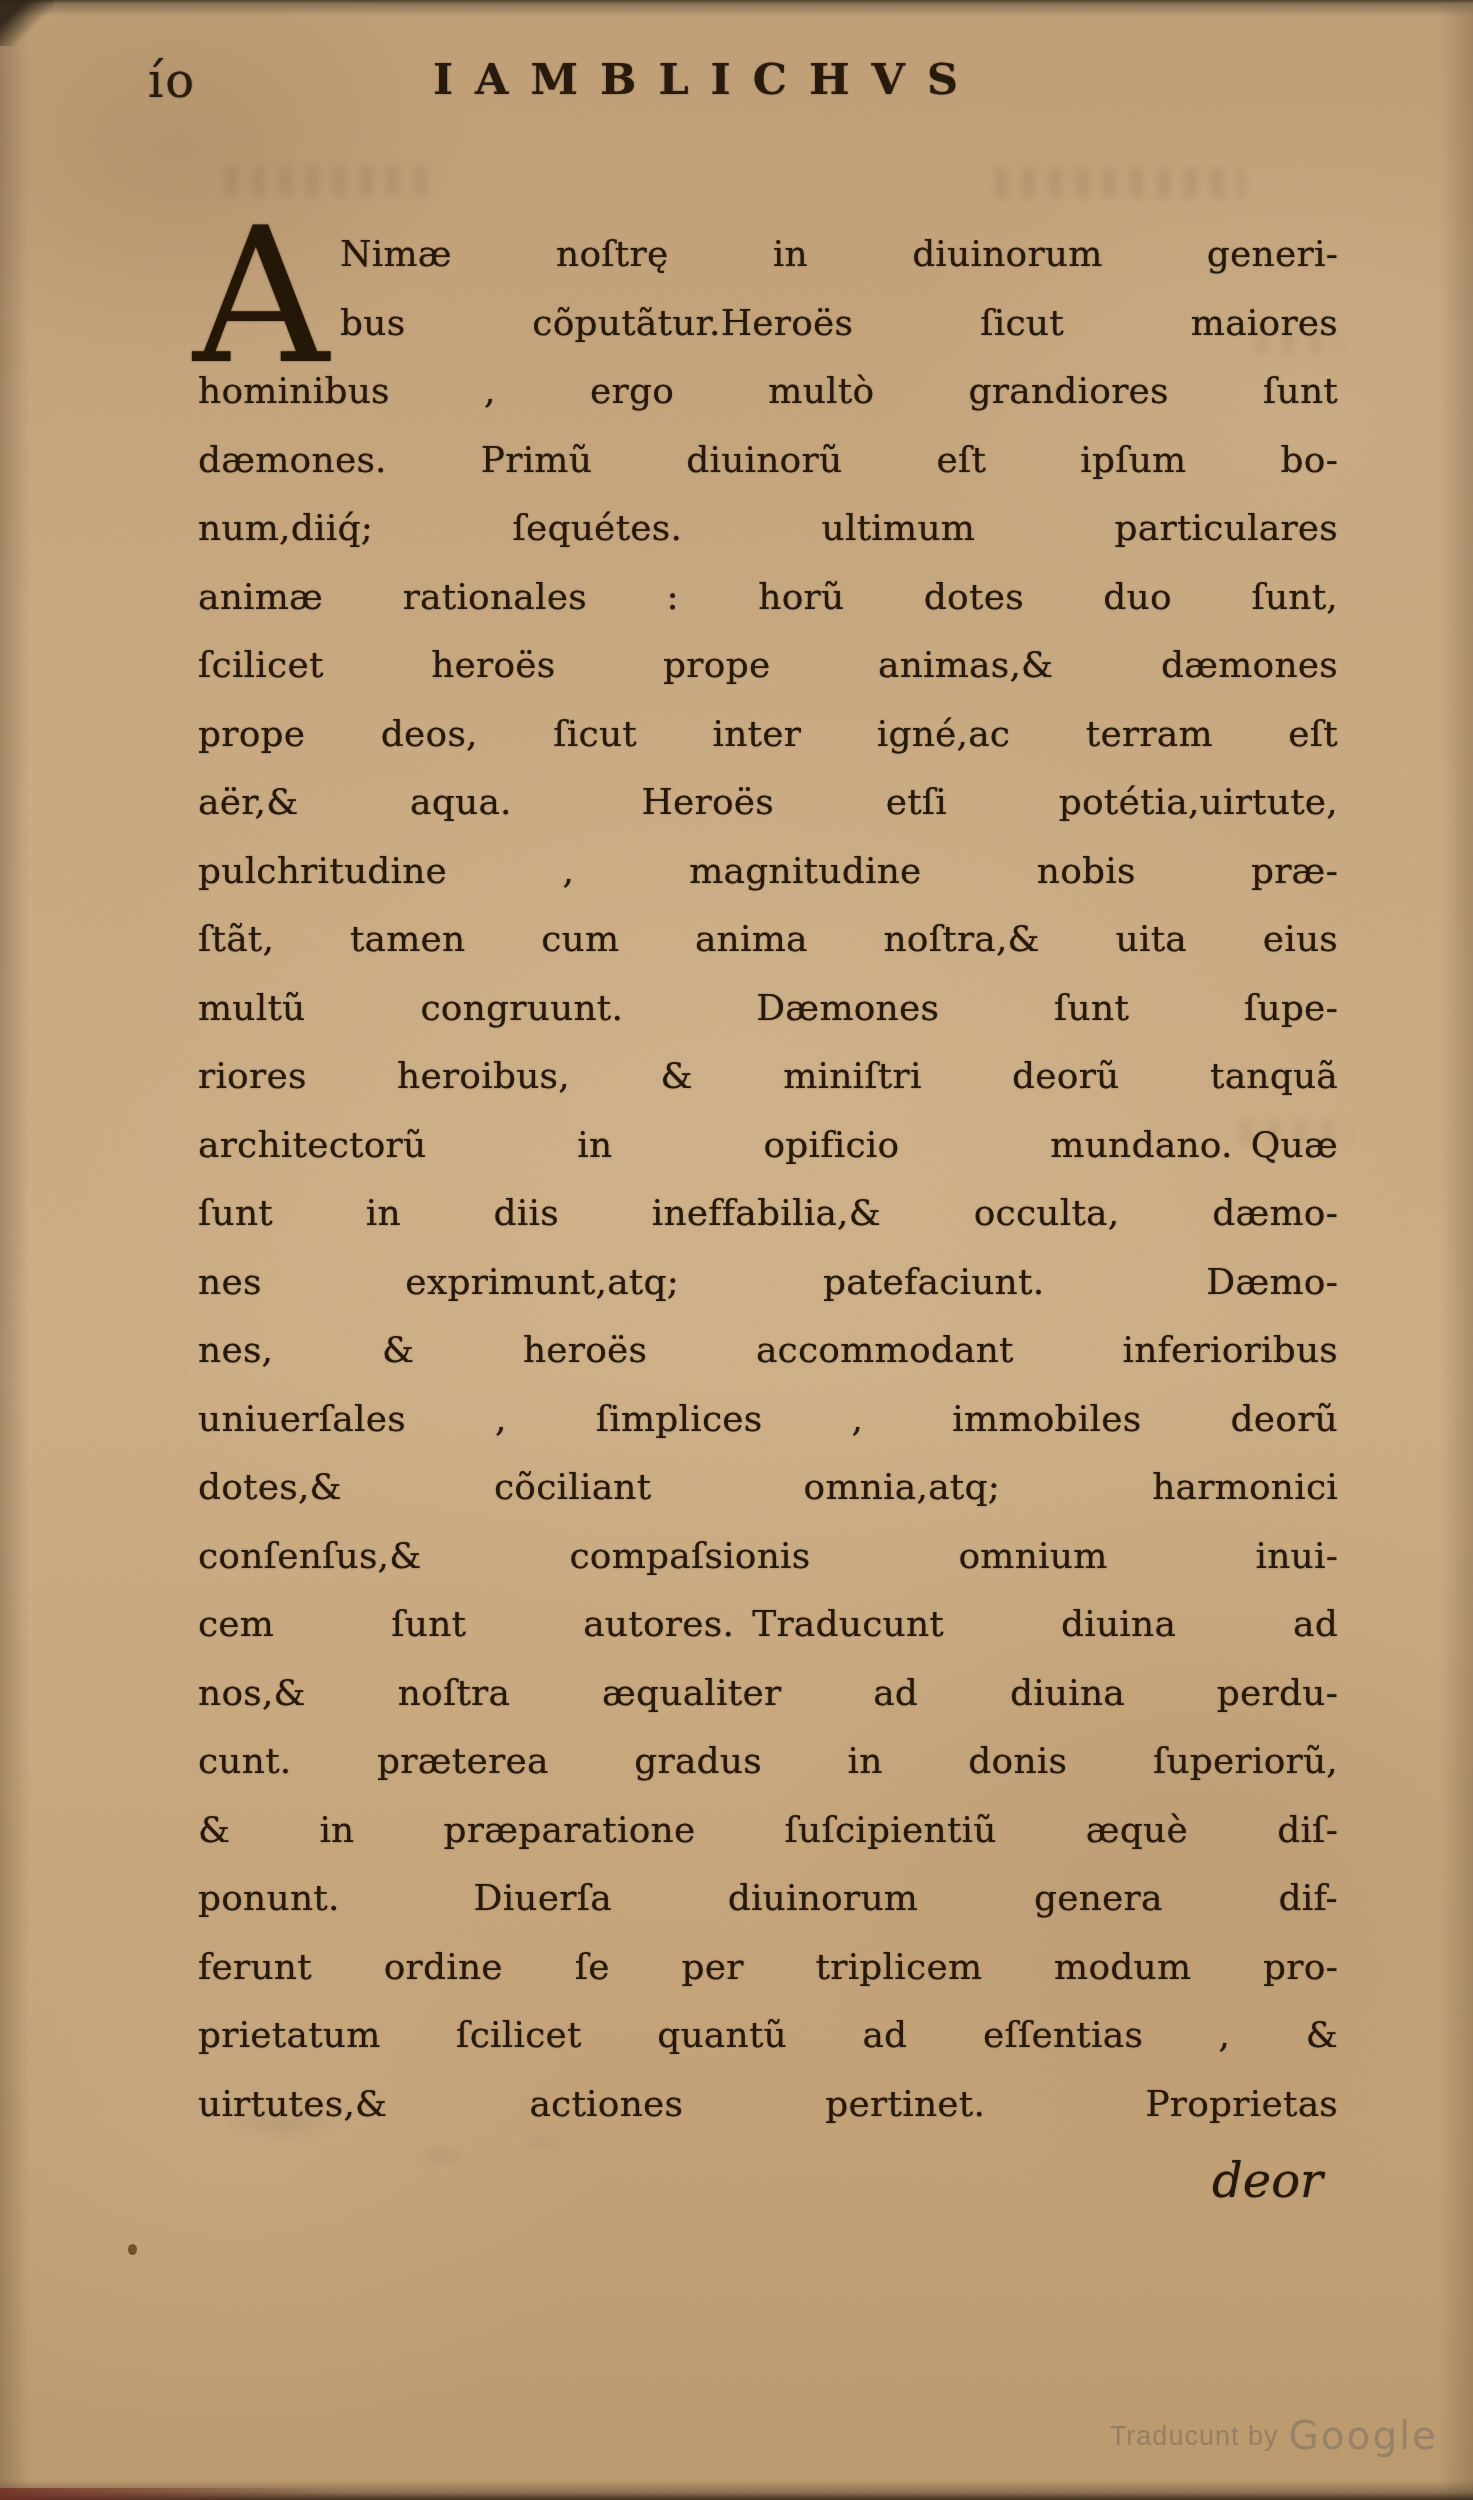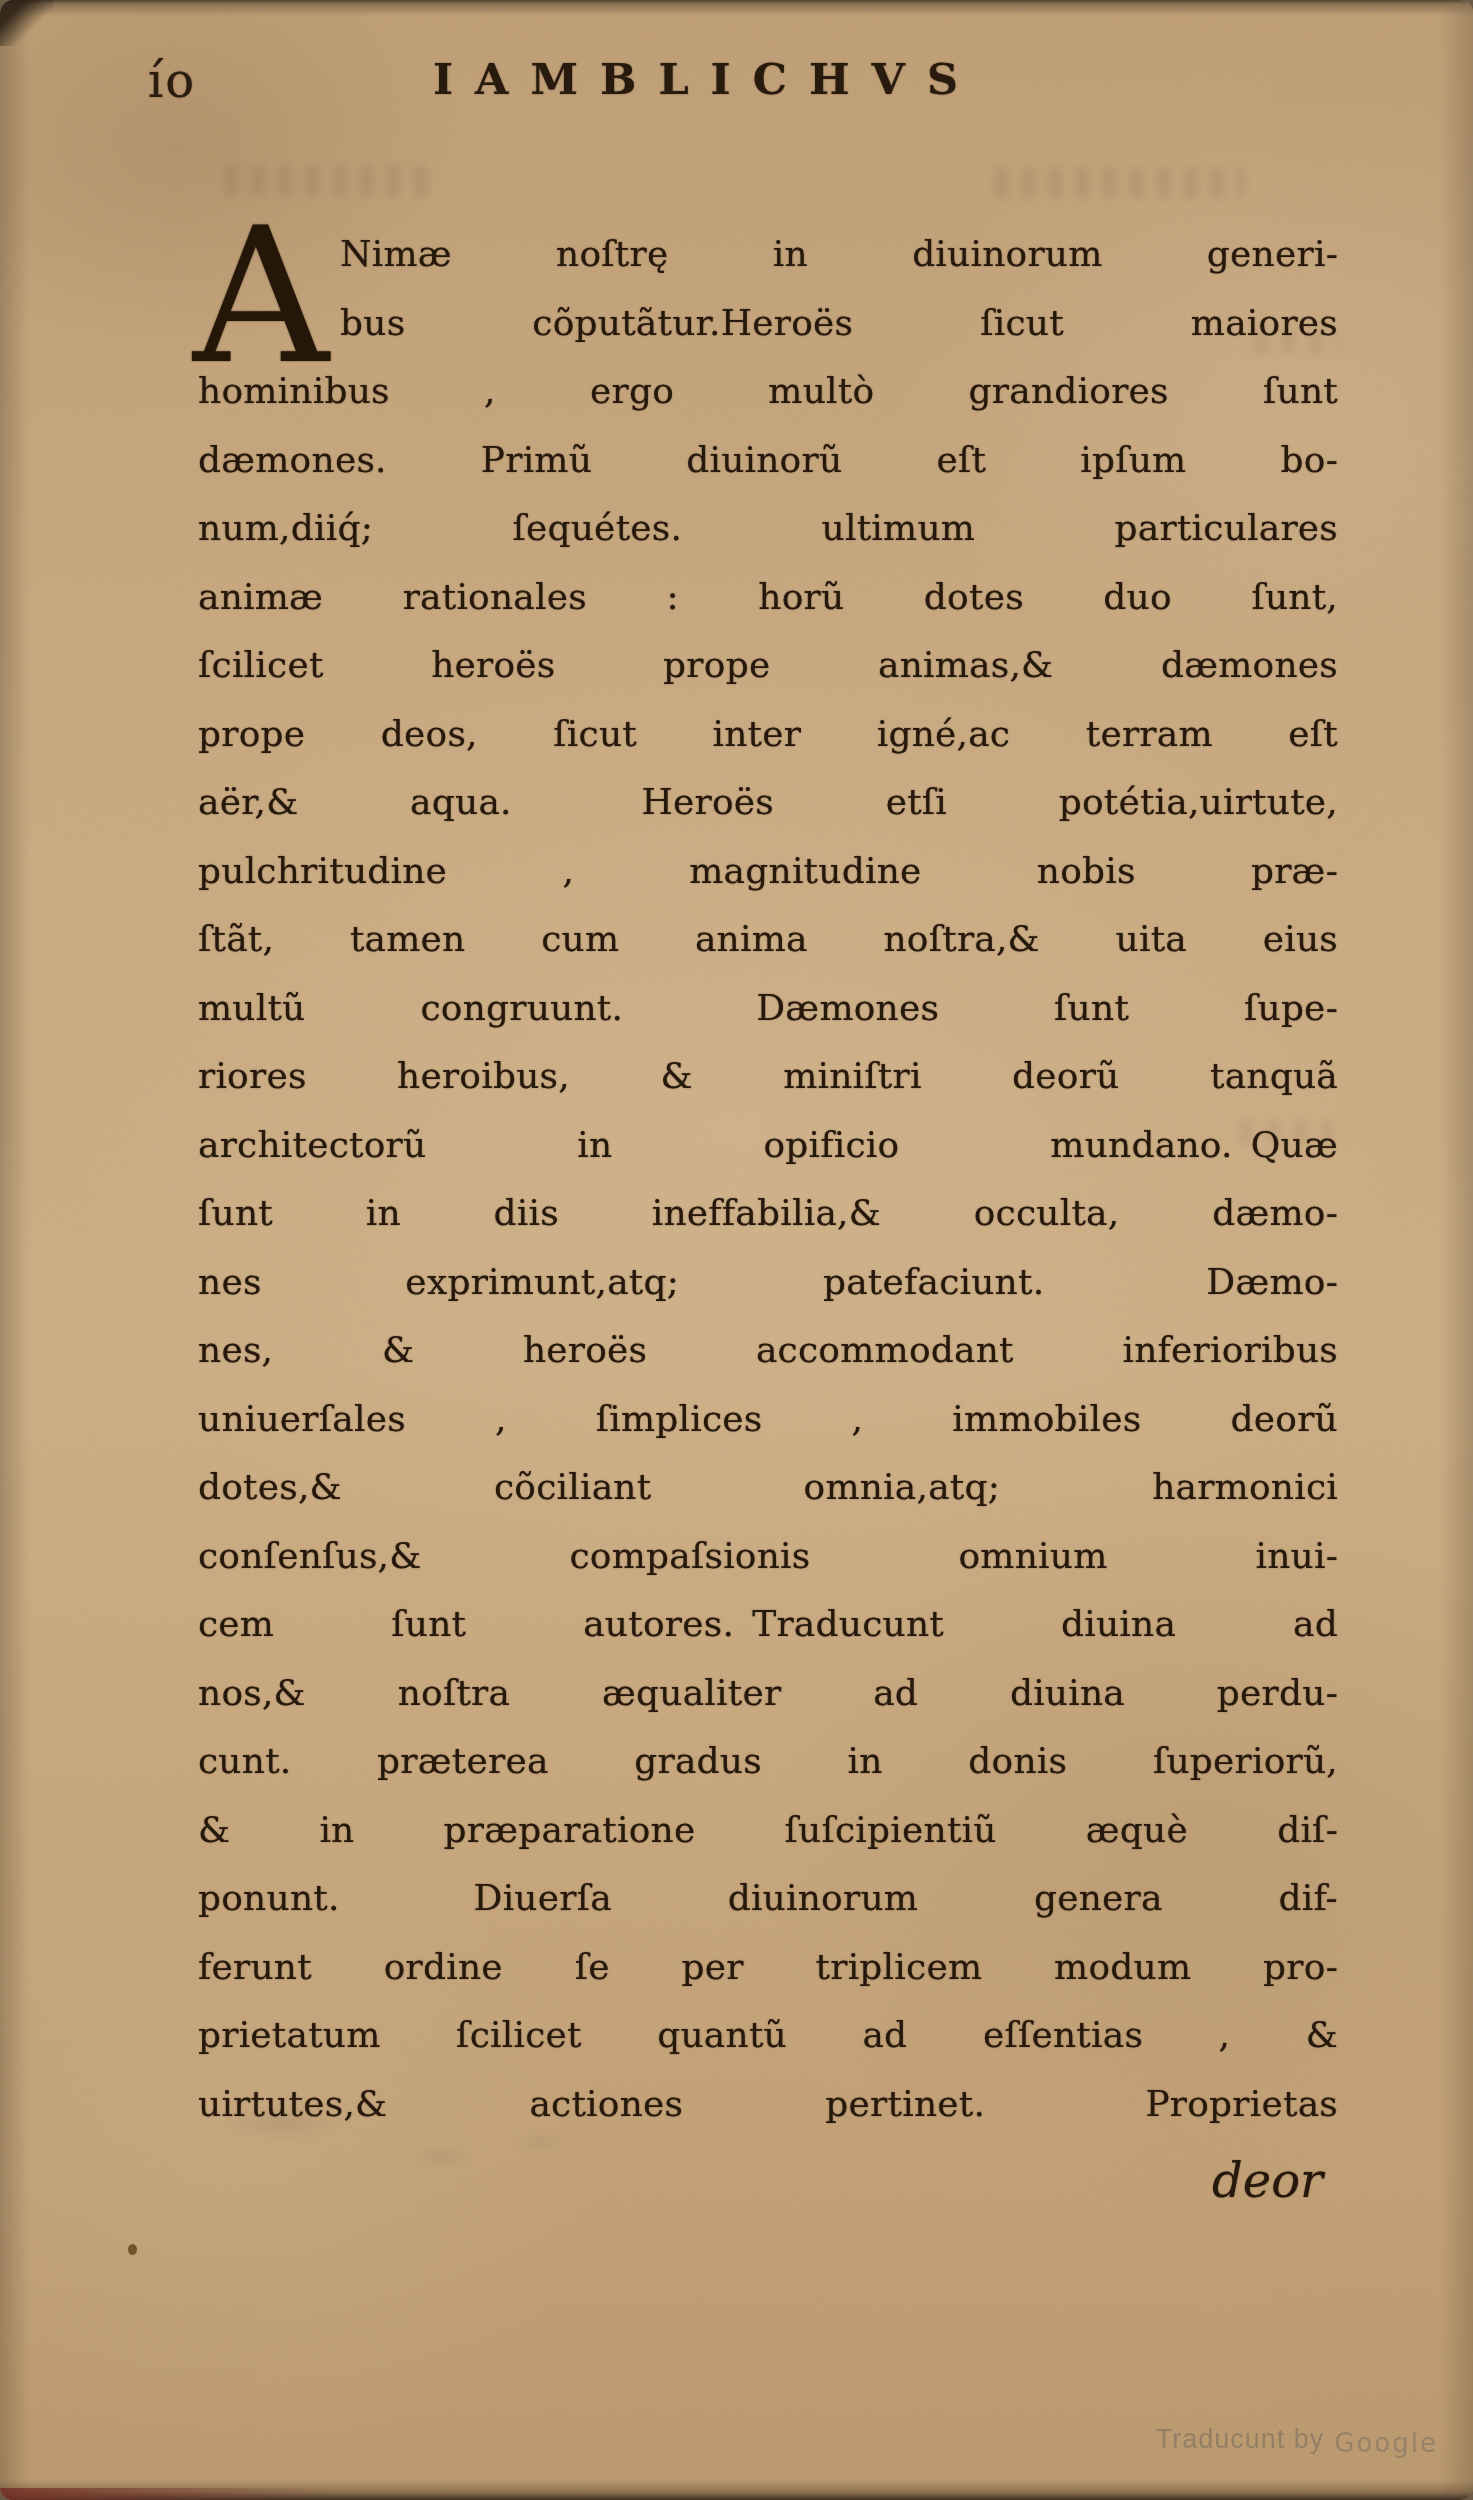--- a/index.html
+++ b/index.html
@@ -4,21 +4,20 @@
 <style>
   html,body{margin:0;padding:0;background:#6b5a44;}
   .page{
     position:relative;
     width:1473px;height:2500px;
     overflow:hidden;
     background:
       linear-gradient(180deg,#c2a077 0%,#cbab82 28%,#cfb087 55%,#c6a378 85%,#bd9a6f 100%);
     font-family:"DejaVu Serif", serif;
     color:#26190c;
-    border-radius:13px;
   }
   
   .mottle{
     position:absolute;inset:0;pointer-events:none;
     background:
       radial-gradient(420px 300px at 12% 6%, rgba(148,116,80,.30), transparent 70%),
       radial-gradient(560px 420px at 88% 16%, rgba(214,190,156,.32), transparent 72%),
       radial-gradient(640px 520px at 82% 74%, rgba(158,126,88,.20), transparent 70%),
       radial-gradient(520px 430px at 16% 86%, rgba(208,184,148,.26), transparent 72%),
       radial-gradient(900px 700px at 50% 45%, rgba(232,208,172,.18), transparent 75%);
@@ -97,21 +96,21 @@
     background:#5d3f16;opacity:.8;}
   .fleck.f1{left:128px;top:2244px;}
   .watermark{
     position:absolute;right:35px;bottom:42px;
     color:rgba(122,112,96,.62);
     font-family:"Liberation Sans", sans-serif;
     font-size:27px;letter-spacing:1px;white-space:nowrap;
   }
   .watermark .brand{
     font-family:"DejaVu Sans", sans-serif;
-    font-size:26px;color:rgba(122,112,96,.55);
+    font-size:39px;color:rgba(122,112,96,.55);
     letter-spacing:2px;vertical-align:-4px;margin-left:10px;
   }
 </style>
 </head>
 <body>
 
 <div class="page">
 
   <div class="mottle"></div>
 

